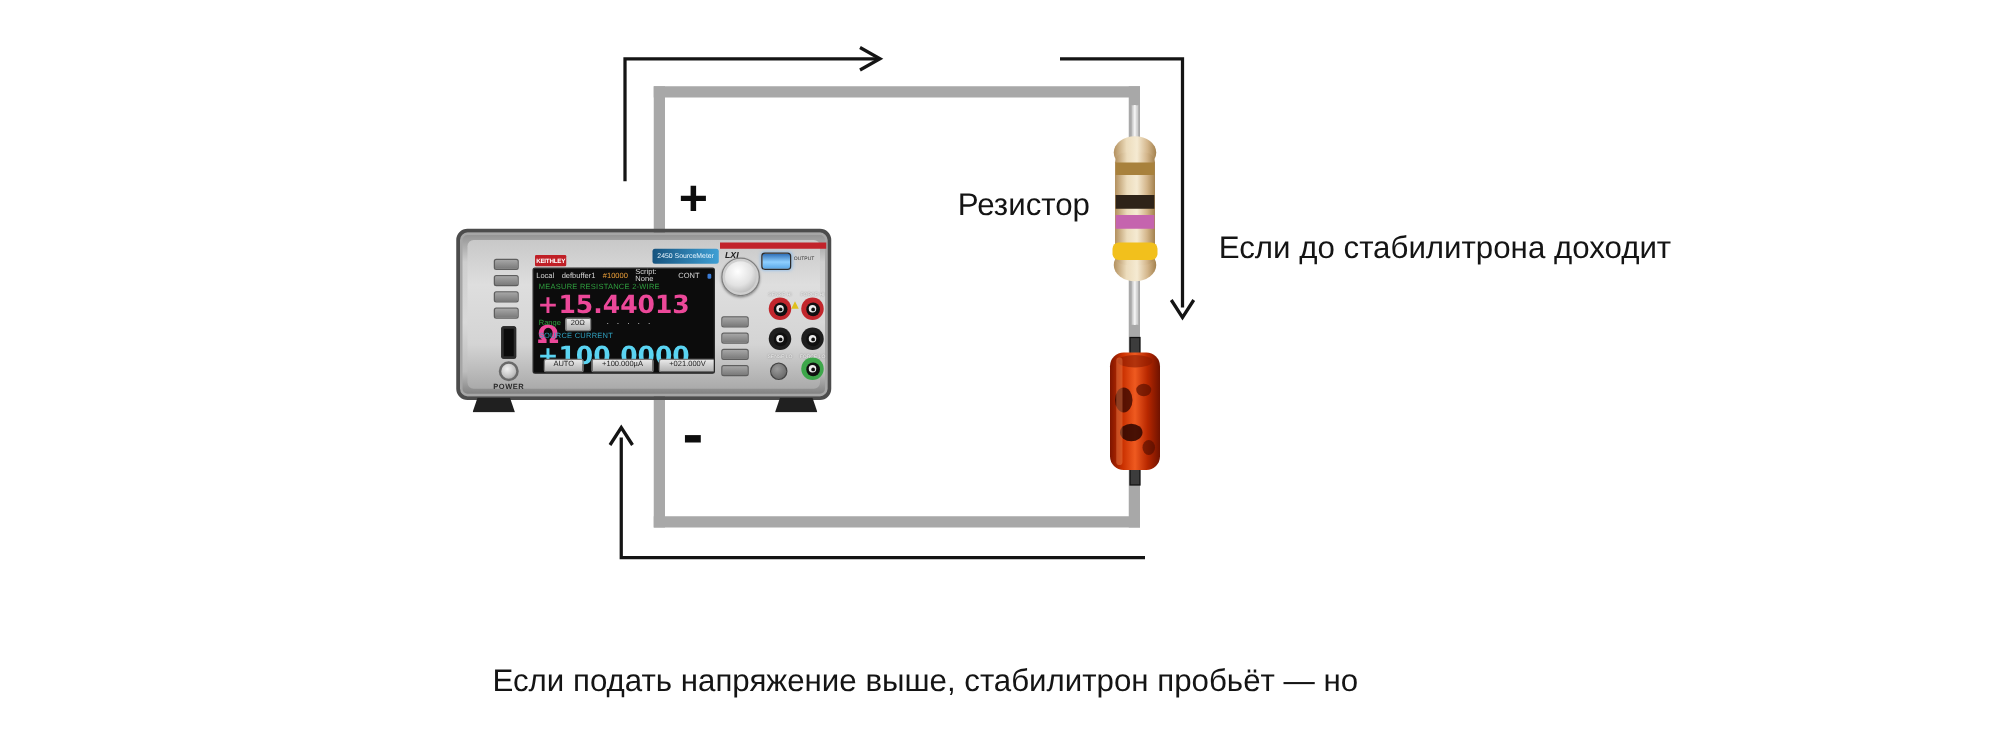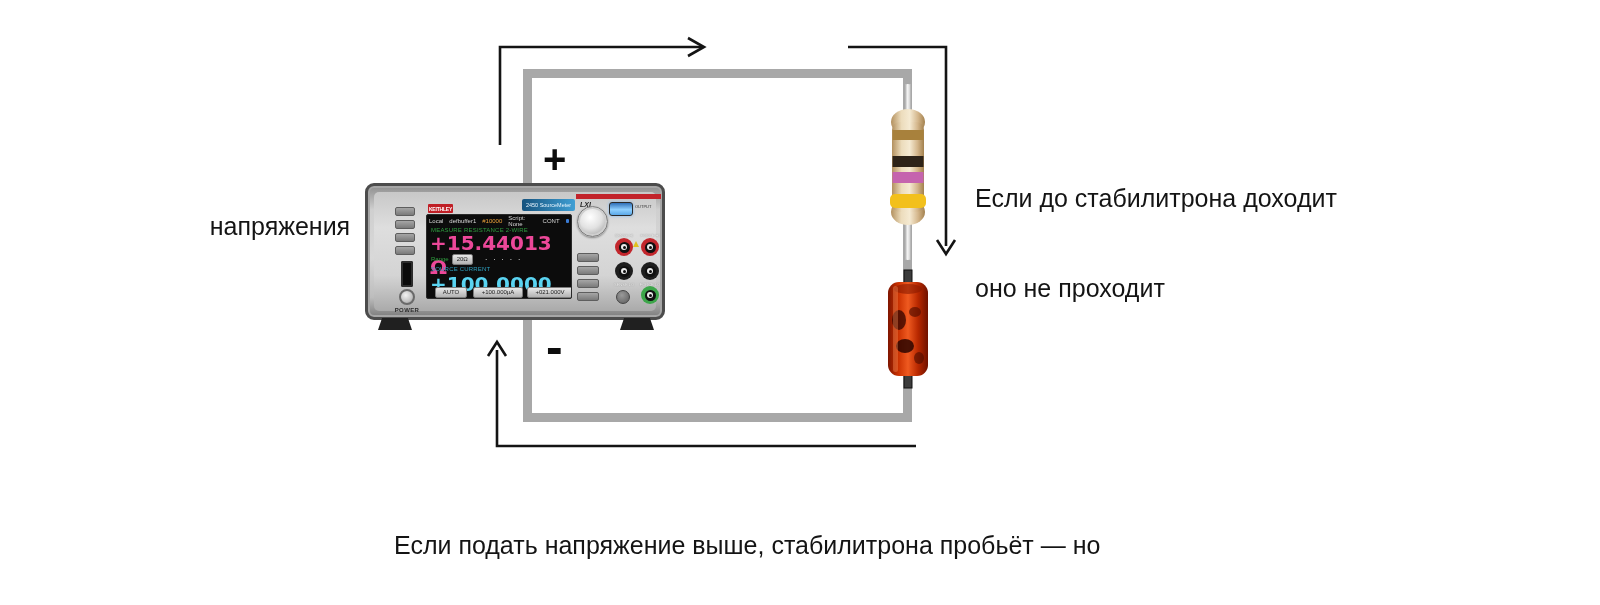--- a/index.html
+++ b/index.html
@@ -221,28 +221,27 @@
       <polyline points="937,240 946,254 955,240"></polyline>
       <polyline points="916,446 497,446 497,350"></polyline>
       <polyline points="488,356 497,342 506,356"></polyline>
     </g>
   </svg>
 
   <div class="abs sign" style="left:543px;top:139px;font-size:40px;">+</div>
   <div class="abs sign" style="left:546px;top:322px;font-size:50px;">-</div>
 
   <div class="abs txt" style="left:198px;top:211px;width:164px;text-align:center;">
-    <div>напряжения</div>
-  </div>
+  </div>
+  <div class="abs txt" style="left:700px;top:149px;width:172px;text-align:right;">Резистор</div>
   <div class="abs txt" style="left:690px;top:300px;width:182px;text-align:right;line-height:29px;">
   </div>
 
   <div class="abs txt" style="left:975px;top:123px;line-height:30px;white-space:pre-wrap;">
     <div>Если до стабилитрона доходит</div>
-    <div>оно не проходит</div>
   </div>
   <div class="abs txt" style="left:394px;top:473px;line-height:29px;white-space:pre-wrap;">
-    <div>Если подать напряжение выше, стабилитрона пробьёт — но</div>
+    <div>Если подать напряжение выше, стабилитрон пробьёт — но</div>
     
     
   </div>
 
 </div>
 
 </body></html>

